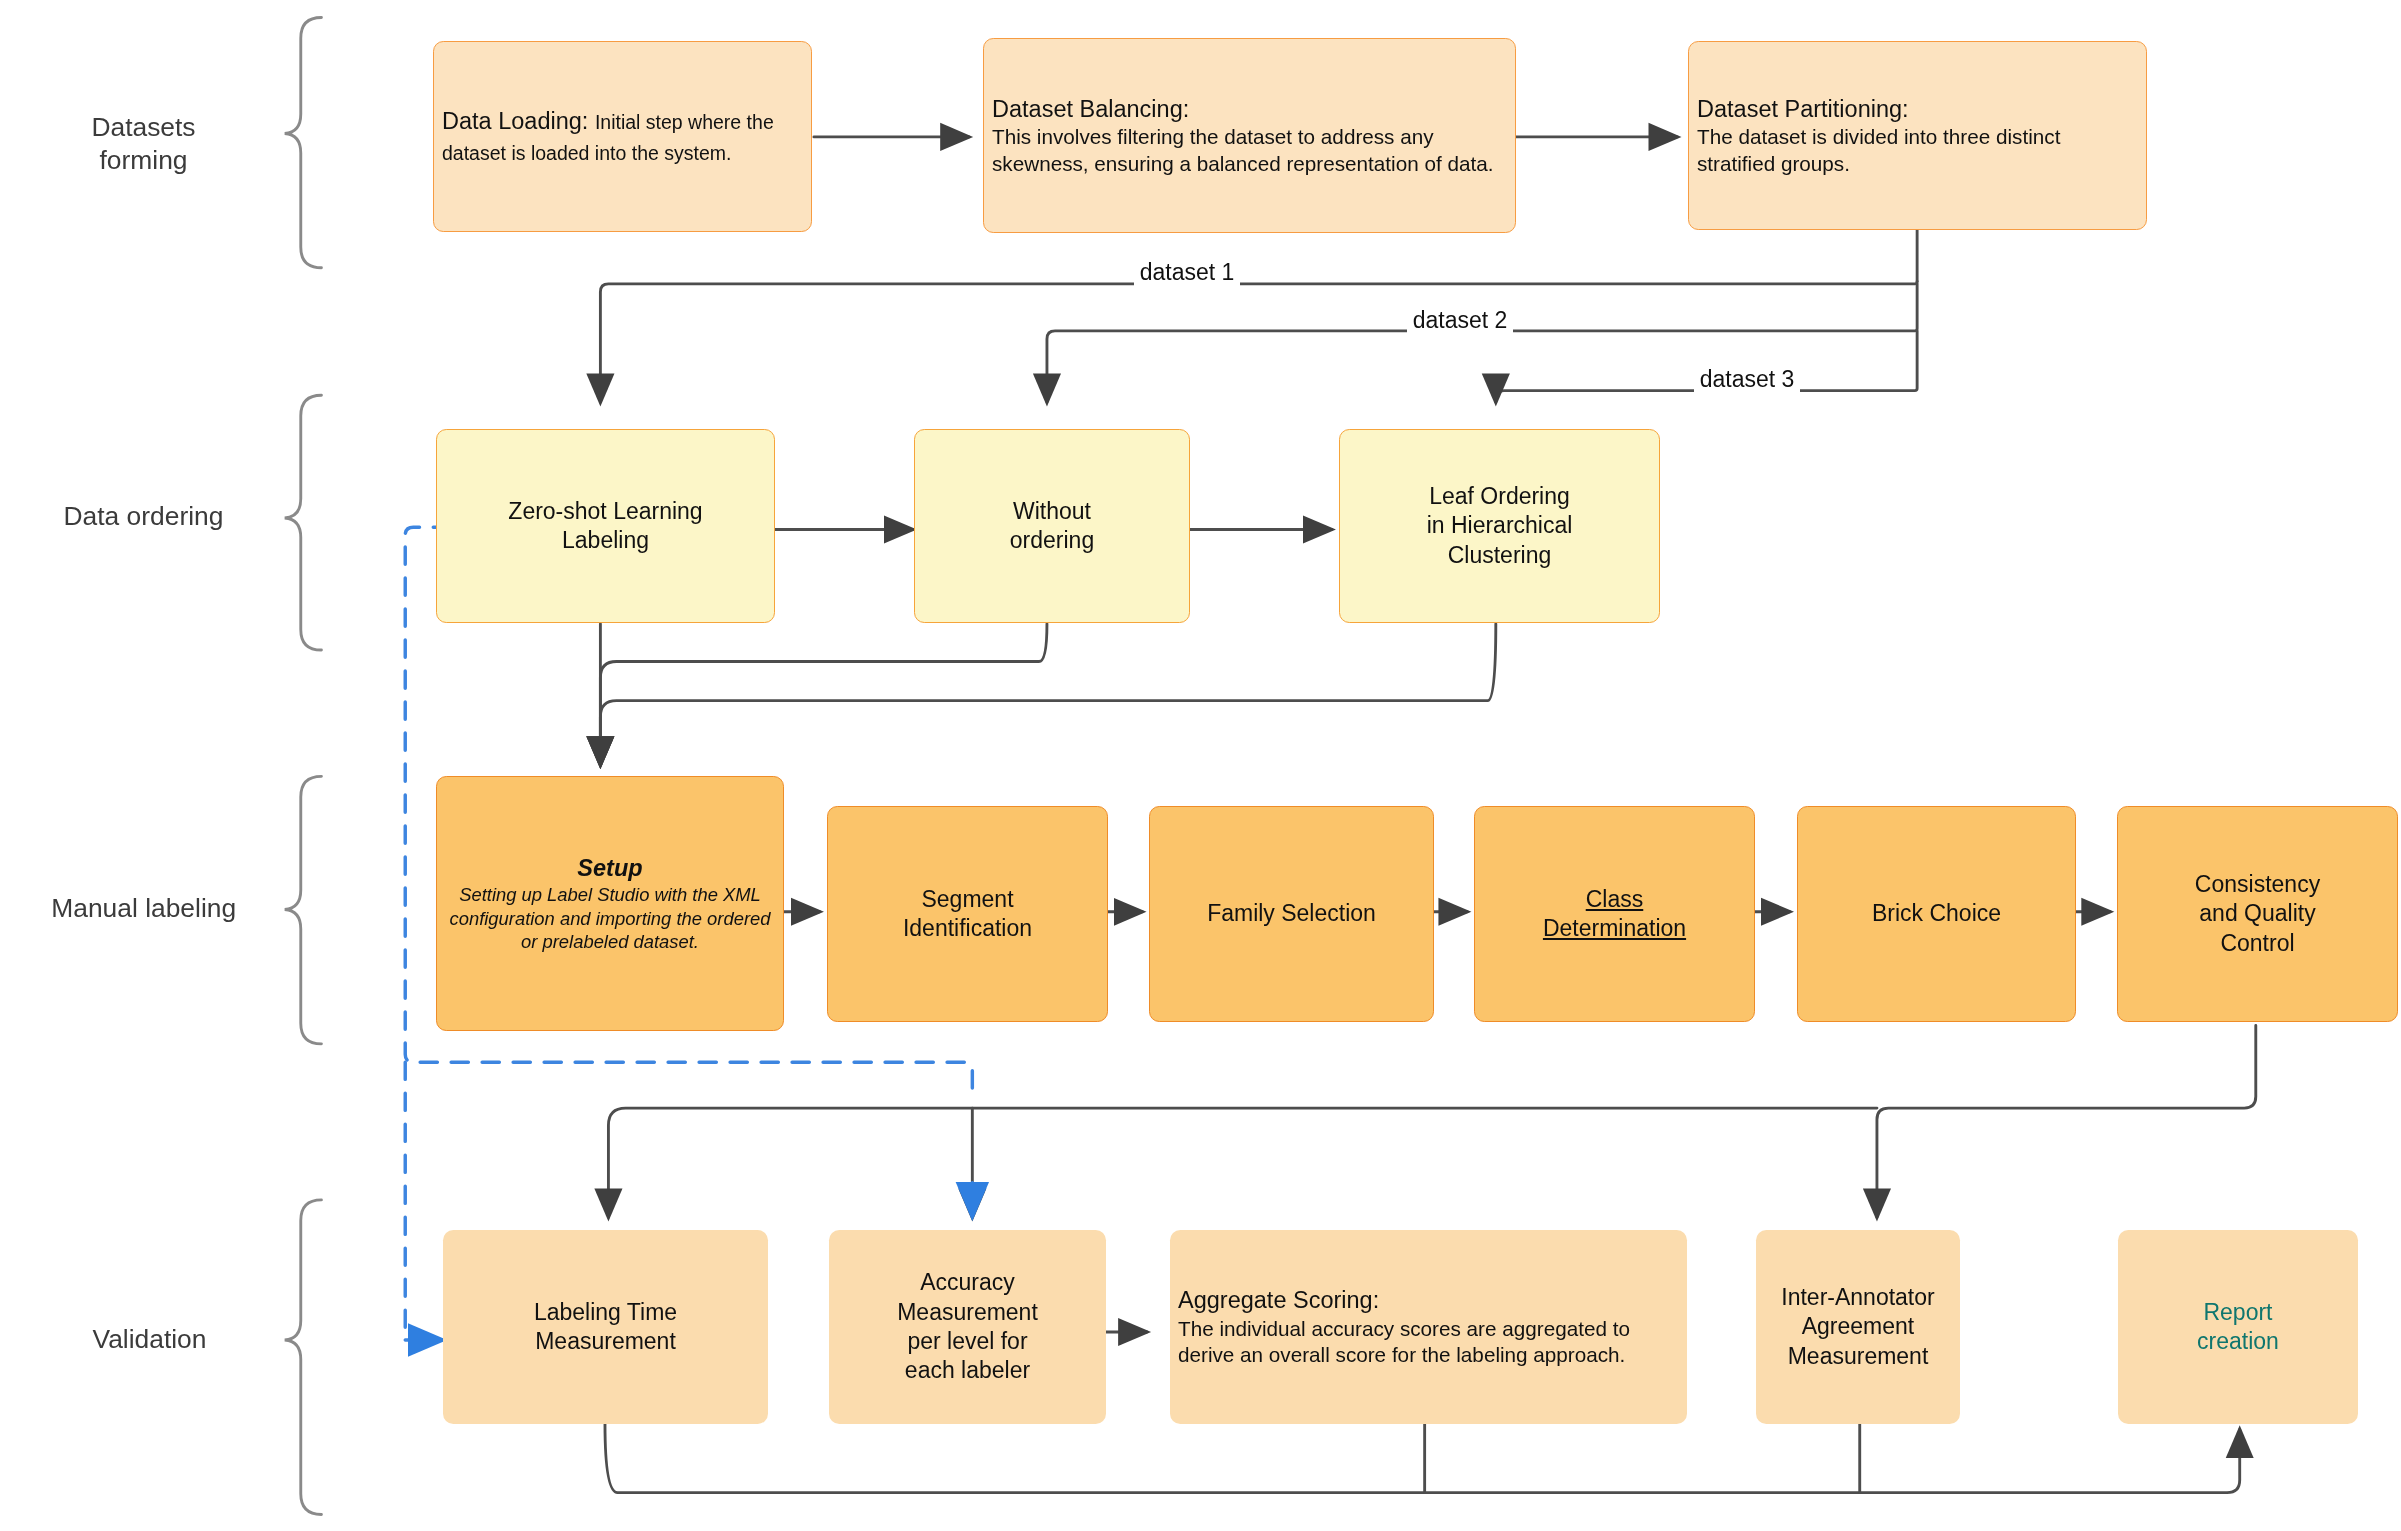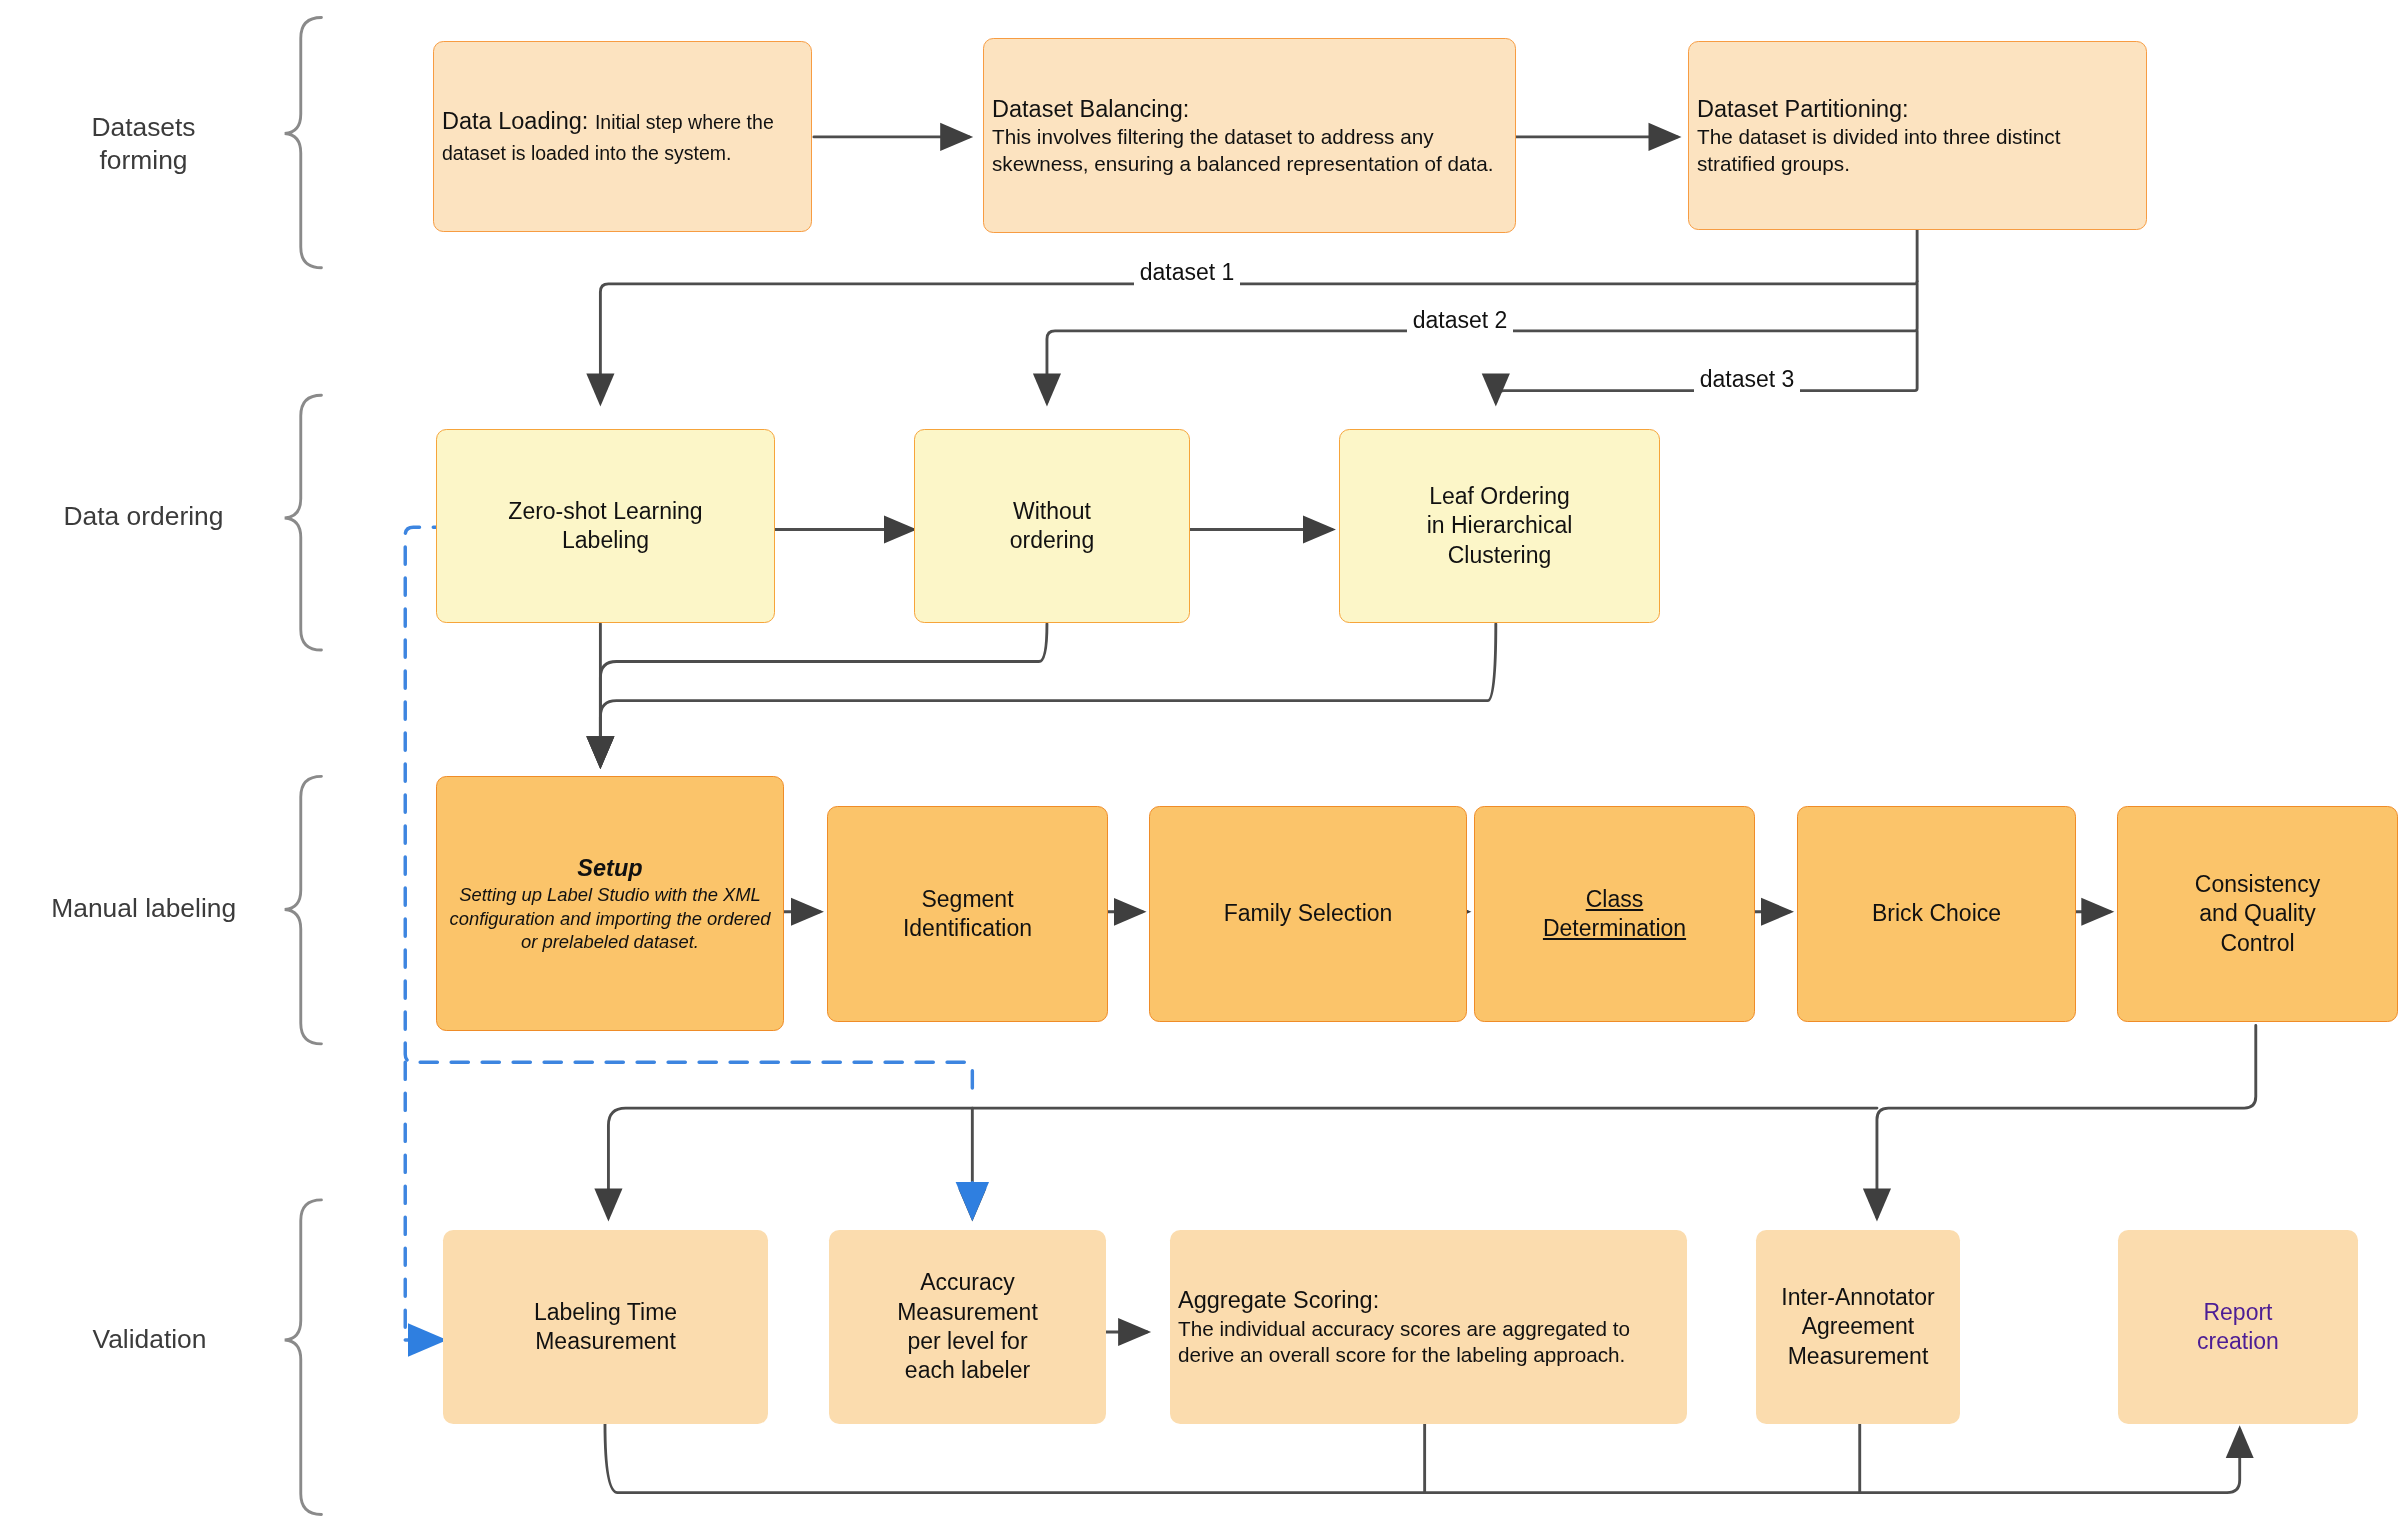--- a/index.html
+++ b/index.html
@@ -10,21 +10,21 @@
         align-items:center;justify-content:center;text-align:center;
         padding:5.7px 8px;line-height:1.28;color:#111111;}
   .n-peach{background:#fce3c0;border:1.7px solid #f79c42;align-items:center;}
   .n-yellow{background:#fcf6c8;border:1.7px solid #f6a43a;}
   .n-orange{background:#fbc46a;border:1.7px solid #ef8c28;}
   .n-plain{background:#fbdcae;border:0;}
   .stack{display:block;width:100%;}
   .ttl-b{font-size:23.5px;font-weight:700;}
   .lbl-big{font-size:23px;}
   .lbl-sm{font-size:18.4px;}
-  .green{color:#4c1d95;}
+  .green{color:#0f766e;}
   .inline p{margin:0;font-size:20.7px;text-align:left;}
   .inline p.h{font-weight:400;font-size:23.5px;}
   .band-label{position:absolute;color:#3b3b3b;font-size:26.4px;text-align:center;
               line-height:1.25;display:flex;align-items:center;justify-content:center;}
   .edge-label{position:absolute;font-size:23px;color:#111;background:#fff;padding:0 5.7px;
               white-space:nowrap;}
 </style>
 </head>
 <body>
 
@@ -159,21 +159,21 @@
     </span>
   </div>
 
   <div class="node n-orange" style="left:827px;top:806px;width:281px;height:216px;">
     <span class="stack lbl-big">
       <span>Segment</span><br>
       <span>Identification</span>
     </span>
   </div>
 
-  <div class="node n-orange" style="left:1149px;top:806px;width:318px;height:216px;">
+  <div class="node n-orange" style="left:1149px;top:806px;width:285px;height:216px;">
     <span class="stack lbl-big">
       <span>Family Selection</span>
     </span>
   </div>
 
   <div class="node n-orange" style="left:1474px;top:806px;width:281px;height:216px;text-decoration:underline;">
     <span class="stack lbl-big">
       <span>Class</span><br>
       <span>Determination</span>
     </span>

